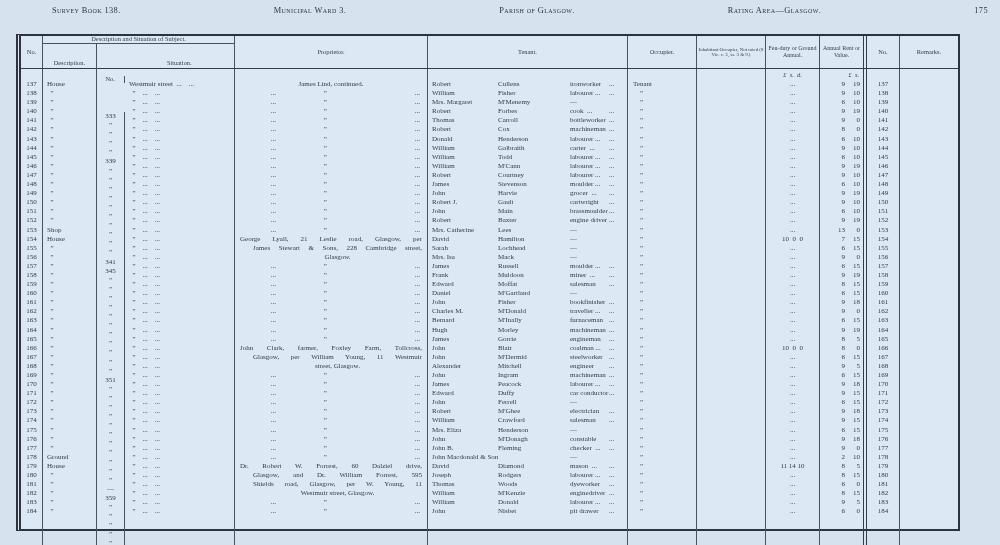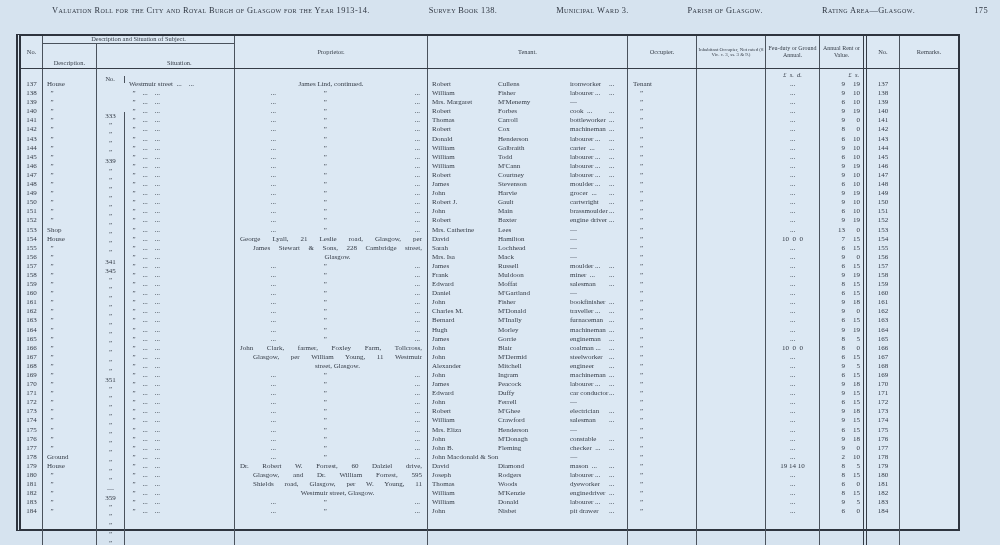--- a/index.html
+++ b/index.html
@@ -84,21 +84,20 @@
   .c10.cell{display:flex;justify-content:flex-end;padding-right:3px;border-right:4px double #353c46 !important;}
   .c10 .rp{width:15px;text-align:right;}
   .c10 .rs{width:15px;text-align:right;}
 </style>
 </head>
 <body>
 
 <div class="page">
 
   <div class="topline">
-    <span>Valuation Roll for the City and Royal Burgh of Glasgow for the Year 1913-14.</span>
     <span>Survey Book 138.</span>
     <span>Municipal Ward 3.</span>
     <span>Parish of Glasgow.</span>
     <span>Rating Area—Glasgow.</span>
     <span>175</span>
   </div>
 
   <div class="vtable">
 
     <div class="thead">
@@ -1206,21 +1205,21 @@
     <span class="c c4"> ” ... ...</span>
     <span class="c c5 cell pj"><i class="pl"></i><i class="pm">Dr. Robert W. Forrest, 60 Dalziel drive,</i></span>
     <span class="c c6 cell">
             <i class="tf">David</i>
             <i class="ts">Diamond</i>
             <i class="to">mason ...</i>
             <i class="tdots">...</i>
           </span>
     <span class="c c7">  ”</span>
     <span class="c c8"></span>
-    <span class="c c9">19 14 10</span>
+    <span class="c c9">11 14 10</span>
     <span class="c c10 cell">
             <i class="rp">8</i>
             <i class="rs">5</i>
           </span>
     <span class="c c11">179</span>
     <span class="c c12"></span>
   </div>
         <div class="tr">
     <span class="c c1">180</span>
     <span class="c c2"> ”</span>

